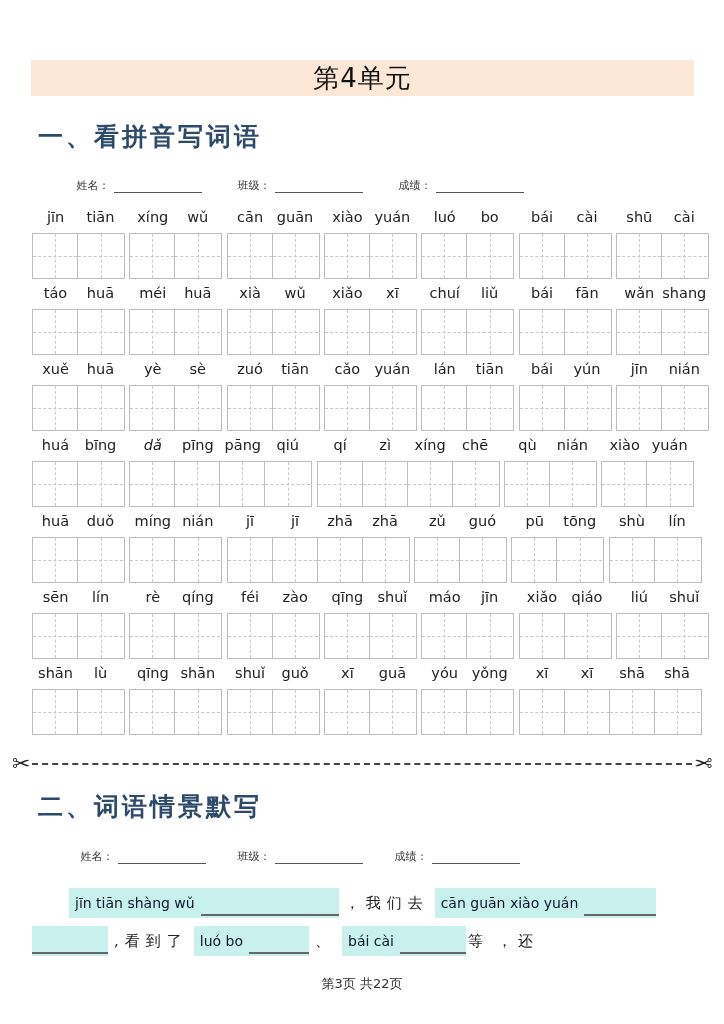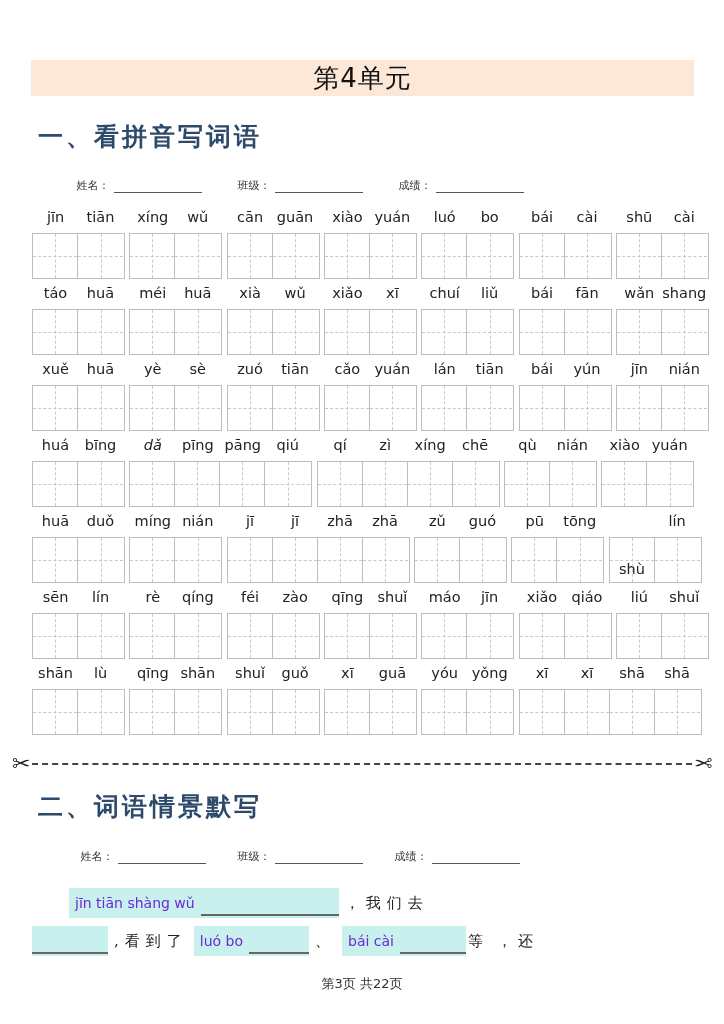--- a/index.html
+++ b/index.html
@@ -30,21 +30,21 @@
   .cell:last-child { border-right: none; }
   .cell::before { content: ""; position: absolute; left: 50%; top: 0; bottom: 0; border-left: 1px dashed #c8c8c8; }
   .cell::after { content: ""; position: absolute; top: 50%; left: 0; right: 0; border-top: 1px dashed #c8c8c8; }
 
   .cut-line { position: absolute; left: 12px; top: 754px; width: 700px; height: 20px; display: flex; align-items: center; }
   .scissor { font-size: 22px; color: #222; line-height: 20px; }
   .dash { flex: 1; border-top: 2px dashed #444; margin: 0 2px; }
 
   .para { position: absolute; left: 32px; width: 662px; font-family: "DejaVu Serif", serif; font-size: 15px; color: #222; }
   .line { position: absolute; display: flex; align-items: flex-end; height: 30px; }
-  .hl { background: #c8f0ec; display: inline-flex; align-items: center; height: 30px; padding-left: 6px; font-family: "DejaVu Sans", sans-serif; font-size: 14px; color: #6d28d9; }
+  .hl { background: #c8f0ec; display: inline-flex; align-items: center; height: 30px; padding-left: 6px; font-family: "DejaVu Sans", sans-serif; font-size: 14px; color: #0f172a; }
   .blank { display: inline-block; border-bottom: 2px solid #666; height: 26px; margin-left: 6px; align-self: flex-end; margin-bottom: 2px; }
   .txt { display: inline-block; padding: 0 6px; font-size: 15px; letter-spacing: 6px; line-height: 30px; }
 
   .footer { position: absolute; top: 975px; left: 0; width: 724px; text-align: center; font-family: "DejaVu Sans", sans-serif; font-size: 13px; color: #333; }
 </style>
 </head>
 <body>
 
 <div class="banner">
   <span class="banner-title">第4单元</span>
@@ -263,21 +263,21 @@
         <span class="py" style="left: 98.3px;">míng</span>
         <span class="py" style="left: 143.3px;">nián</span>
         <span class="py" style="left: 195.6px;">jī</span>
         <span class="py" style="left: 240.6px;">jī</span>
         <span class="py" style="left: 285.6px;">zhā</span>
         <span class="py" style="left: 330.6px;">zhā</span>
         <span class="py" style="left: 382.9px;">zǔ</span>
         <span class="py" style="left: 427.9px;">guó</span>
         <span class="py" style="left: 480.2px;">pū</span>
         <span class="py" style="left: 525.2px;">tōng</span>
-        <span class="py" style="left: 577.5px; margin-top: 48px;">shù</span>
+        <span class="py" style="left: 577.5px;">shù</span>
         <span class="py" style="left: 622.5px;">lín</span>
       </div>
       <div class="boxes">
         <div class="group" style="left: 0px; width: 93px;">
           <div class="cell"></div>
           <div class="cell"></div>
         </div>
         <div class="group" style="left: 97.3px; width: 93px;">
           <div class="cell"></div>
           <div class="cell"></div>
@@ -421,20 +421,24 @@
     </div>
 </div>
 
 <div class="para" style="top:888px;">
   <div class="line" style="left:37px; top:0;">
     <span class="hl">
         <span>jīn tiān shàng wǔ</span>
         <span class="blank" style="width:138px;"></span>
       </span>
     <span class="txt">，我们去</span>
+    <span class="hl">
+        <span>cān guān xiào yuán</span>
+        <span class="blank" style="width:72px;"></span>
+      </span>
   </div>
   <div class="line" style="left:0; top:38px;">
     <span class="hl" style="padding-left:0;">
         <span class="blank" style="width:76px; margin-left:0;"></span>
       </span>
     <span class="txt">,看到了</span>
     <span class="hl">
         <span>luó bo</span>
         <span class="blank" style="width:60px;"></span>
       </span>

